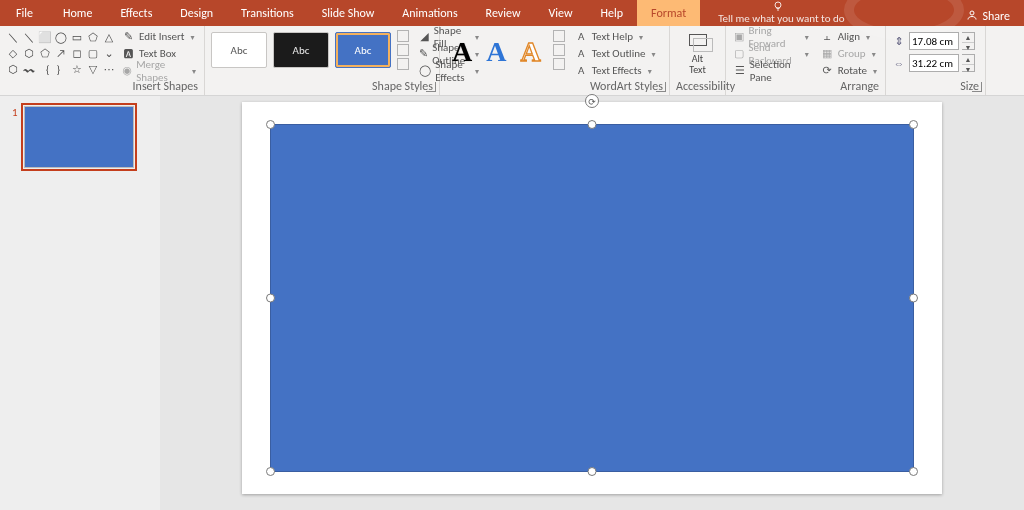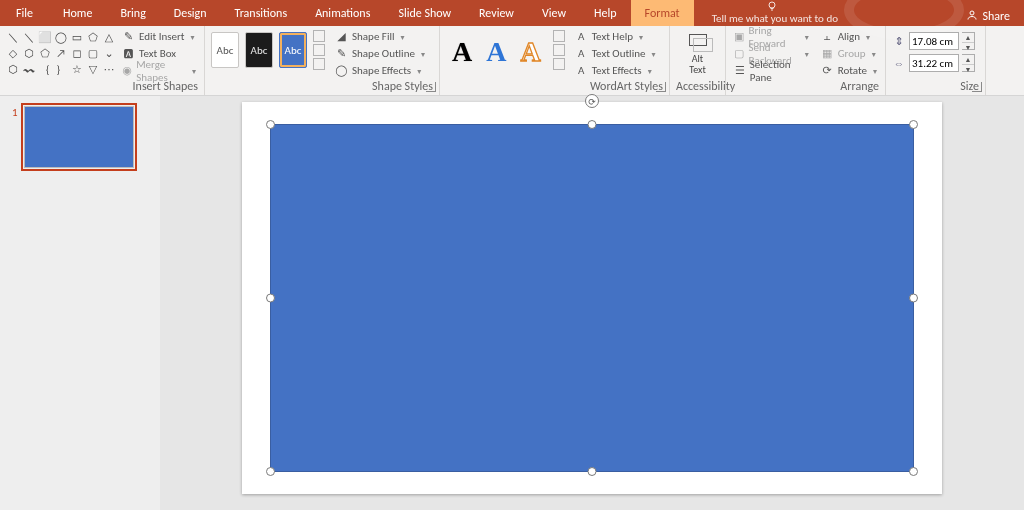--- a/index.html
+++ b/index.html
@@ -24,21 +24,21 @@
 
   .shape-gallery { display:grid; grid-template-columns:repeat(7,14px); grid-auto-rows:14px; gap:2px; padding-top:2px; }
   .shape-gallery span { display:flex; align-items:center; justify-content:center; color:#4c4c4c; }
 
   .stack2 .row { display:flex; align-items:center; gap:4px; height:17px; padding:0 2px; cursor:pointer; color:#555; }
   .stack2 .row.disabled { color:#a7a7a7; }
   .stack2 .tiny-icon { width:13px; height:13px; display:inline-flex; align-items:center; justify-content:center; }
   .dd:after { content:"▾"; font-size:8px; margin-left:2px; color:#888; }
 
   .style-tiles { display:flex; gap:6px; padding-top:4px; }
-  .tile { width:28px; height:36px; border:1px solid #c8c6c4; border-radius:2px; display:flex; align-items:center; justify-content:center; font-size:11px; cursor:pointer; }
+  .tile { width:56px; height:36px; border:1px solid #c8c6c4; border-radius:2px; display:flex; align-items:center; justify-content:center; font-size:11px; cursor:pointer; }
   .tile.light { background:#fff; color:#555; }
   .tile.dark  { background:#1b1b1b; color:#e8e8e8; }
   .tile.blue  { background:#4472c4; color:#fff; border-color:#4472c4; box-shadow:0 0 0 2px #f3b15e inset; }
 
   .mini-gallery { display:grid; grid-template-columns:12px; grid-auto-rows:12px; gap:2px; margin-left:2px; margin-top:2px; }
   .mini-gallery span { border:1px solid #b3b3b3; }
 
   .wordart { display:flex; gap:14px; padding:8px 6px 0 6px; }
   .wordart span { font-family:"Times New Roman",serif; font-size:28px; font-weight:bold; cursor:pointer; }
   .wa-black{ color:#000; text-shadow:0 0 1px #888; }
@@ -69,25 +69,25 @@
   .shape { position:absolute; background:#4472c4; border:1px solid #3a5ea1; }
   .handle { position:absolute; width:9px; height:9px; background:#fff; border:1px solid #7a7a7a; border-radius:50%; }
   .rot { width:14px; height:14px; border:1px solid #7a7a7a; border-radius:50%; background:#fff; display:flex; align-items:center; justify-content:center; color:#555; font-size:9px; }
 </style>
 </head>
 <body>
 
 <div class="tabbar" style="position:relative;">
   <div class="tab file">File</div>
   <div class="tab">Home</div>
-  <div class="tab">Bring</div>
+  <div class="tab">Effects</div>
   <div class="tab">Design</div>
   <div class="tab">Transitions</div>
+  <div class="tab">Slide Show</div>
   <div class="tab">Animations</div>
-  <div class="tab">Slide Show</div>
   <div class="tab">Review</div>
   <div class="tab">View</div>
   <div class="tab">Help</div>
   <div class="tab active">Format</div>
   <div class="tellme">
     <span class="bulb-icon">
       <svg width="12" height="12" viewBox="0 0 24 24" fill="none" stroke="#fff" stroke-width="2">
           <circle cx="12" cy="10" r="6"></circle>
           <path d="M10 20h4M9 17h6"></path>
         </svg>

